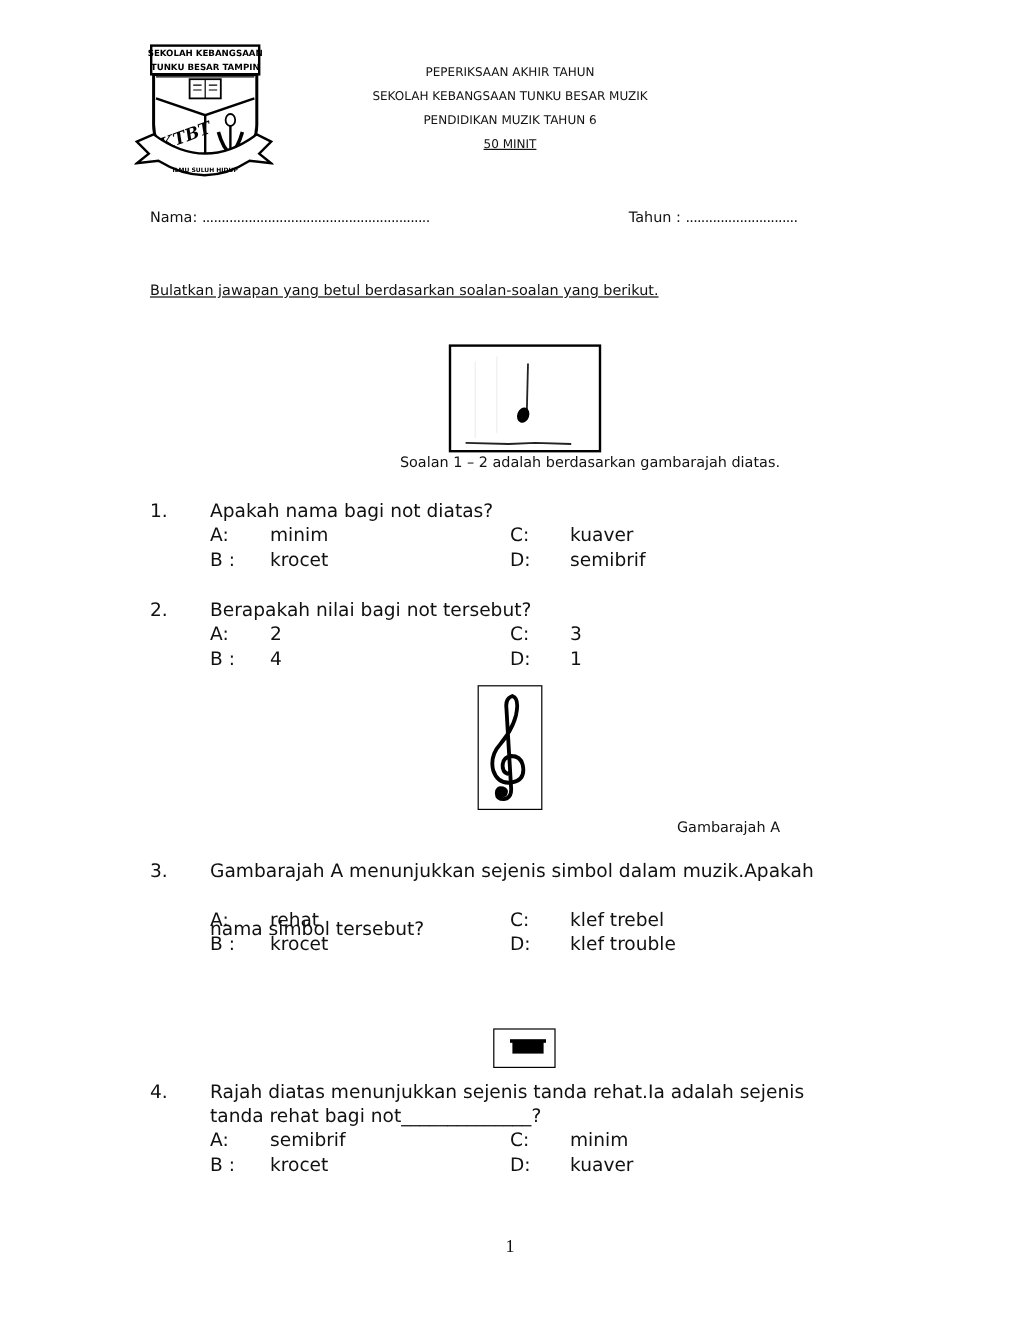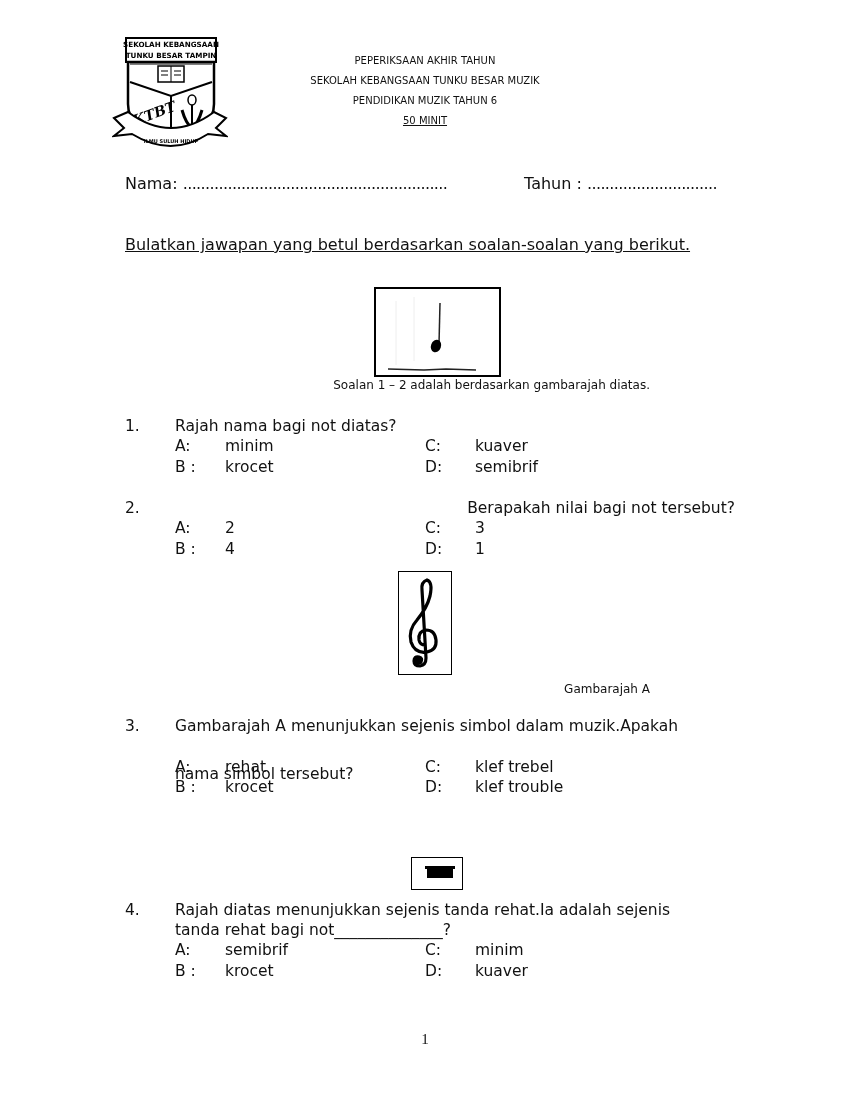--- a/index.html
+++ b/index.html
@@ -3,21 +3,21 @@
 <meta charset="utf-8">
 <style>
   html, body { margin: 0; padding: 0; background: #ffffff; }
   body { width: 850px; height: 1100px; position: relative; overflow: hidden;
          font-family: "DejaVu Sans", sans-serif; color: #111; }
   .abs { position: absolute; }
   .logo { left: 112px; top: 34px; width: 116px; height: 116px; }
   .header { left: 200px; width: 450px; text-align: center; font-size: 10px; line-height: 20px; top: 51px; }
   .header div { white-space: nowrap; }
   .u { text-decoration: underline; }
-  .line { font-size: 16px; white-space: nowrap; }
+  .line { font-size: 12px; white-space: nowrap; }
   .figbox { border: 2px solid #000; background: #fff; }
   .caption { font-size: 12px; text-align: right; white-space: nowrap; }
   .q { font-size: 15.5px; line-height: 20.5px; }
   .q .num { position: absolute; left: 125px; }
   .q .text { position: absolute; left: 175px; width: 560px; }
   .opt { position: absolute; white-space: nowrap; }
   .footer { font-family: "Liberation Serif", serif; font-size: 15px; }
 </style>
 </head>
 <body>
@@ -77,34 +77,34 @@
     <line x1="38" y1="8" x2="38" y2="72" stroke="#eee" stroke-width="1"></line>
     <line x1="64" y1="14" x2="63" y2="55" stroke="#222" stroke-width="1.5"></line>
     <ellipse cx="60" cy="57" rx="5" ry="6.5" fill="#000" transform="rotate(20 60 57)"></ellipse>
     <path d="M12 80 L48 81 L70 80 L100 81" stroke="#222" stroke-width="1.5" fill="none"></path>
   </svg>
 </div>
 <div class="abs caption" style="left:200px; width:450px; top:378px;">Soalan 1 – 2 adalah berdasarkan gambarajah diatas.</div>
 
 <div class="q">
   <span class="abs num" style="top:416px;">1.</span>
-  <span class="abs text" style="top:416px;">Rajah nama bagi not diatas?</span>
+  <span class="abs text" style="top:416px;">Apakah nama bagi not diatas?</span>
   <span class="opt" style="left:175px; top:436px;">A:</span>
   <span class="opt" style="left:225px; top:436px;">minim</span>
   <span class="opt" style="left:425px; top:436px;">C:</span>
   <span class="opt" style="left:475px; top:436px;">kuaver</span>
   <span class="opt" style="left:175px; top:457px;">B :</span>
   <span class="opt" style="left:225px; top:457px;">krocet</span>
   <span class="opt" style="left:425px; top:457px;">D:</span>
   <span class="opt" style="left:475px; top:457px;">semibrif</span>
 </div>
 
 <div class="q">
   <span class="abs num" style="top:498px;">2.</span>
-  <span class="abs text" style="top:498px;text-align:right;">Berapakah nilai bagi not tersebut?</span>
+  <span class="abs text" style="top:498px;">Berapakah nilai bagi not tersebut?</span>
   <span class="opt" style="left:175px; top:518px;">A:</span>
   <span class="opt" style="left:225px; top:518px;">2</span>
   <span class="opt" style="left:425px; top:518px;">C:</span>
   <span class="opt" style="left:475px; top:518px;">3</span>
   <span class="opt" style="left:175px; top:539px;">B :</span>
   <span class="opt" style="left:225px; top:539px;">4</span>
   <span class="opt" style="left:425px; top:539px;">D:</span>
   <span class="opt" style="left:475px; top:539px;">1</span>
 </div>
 

